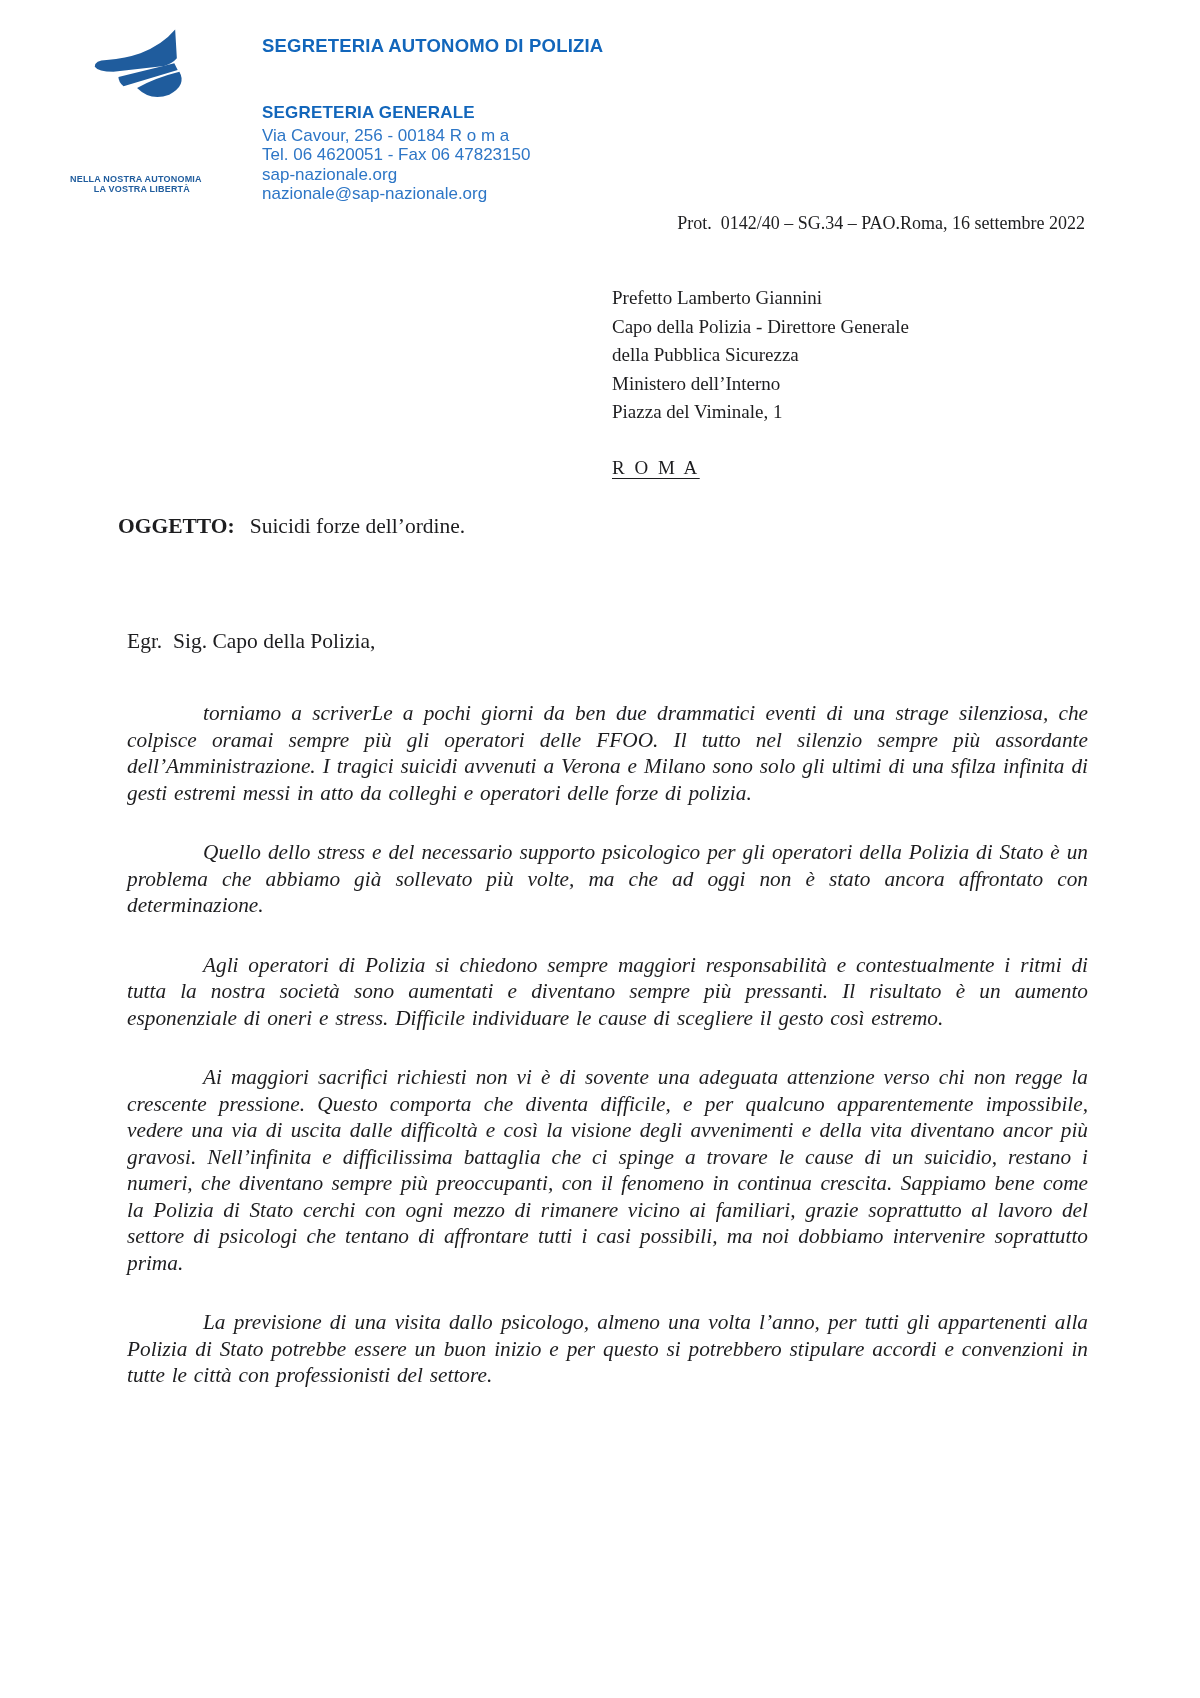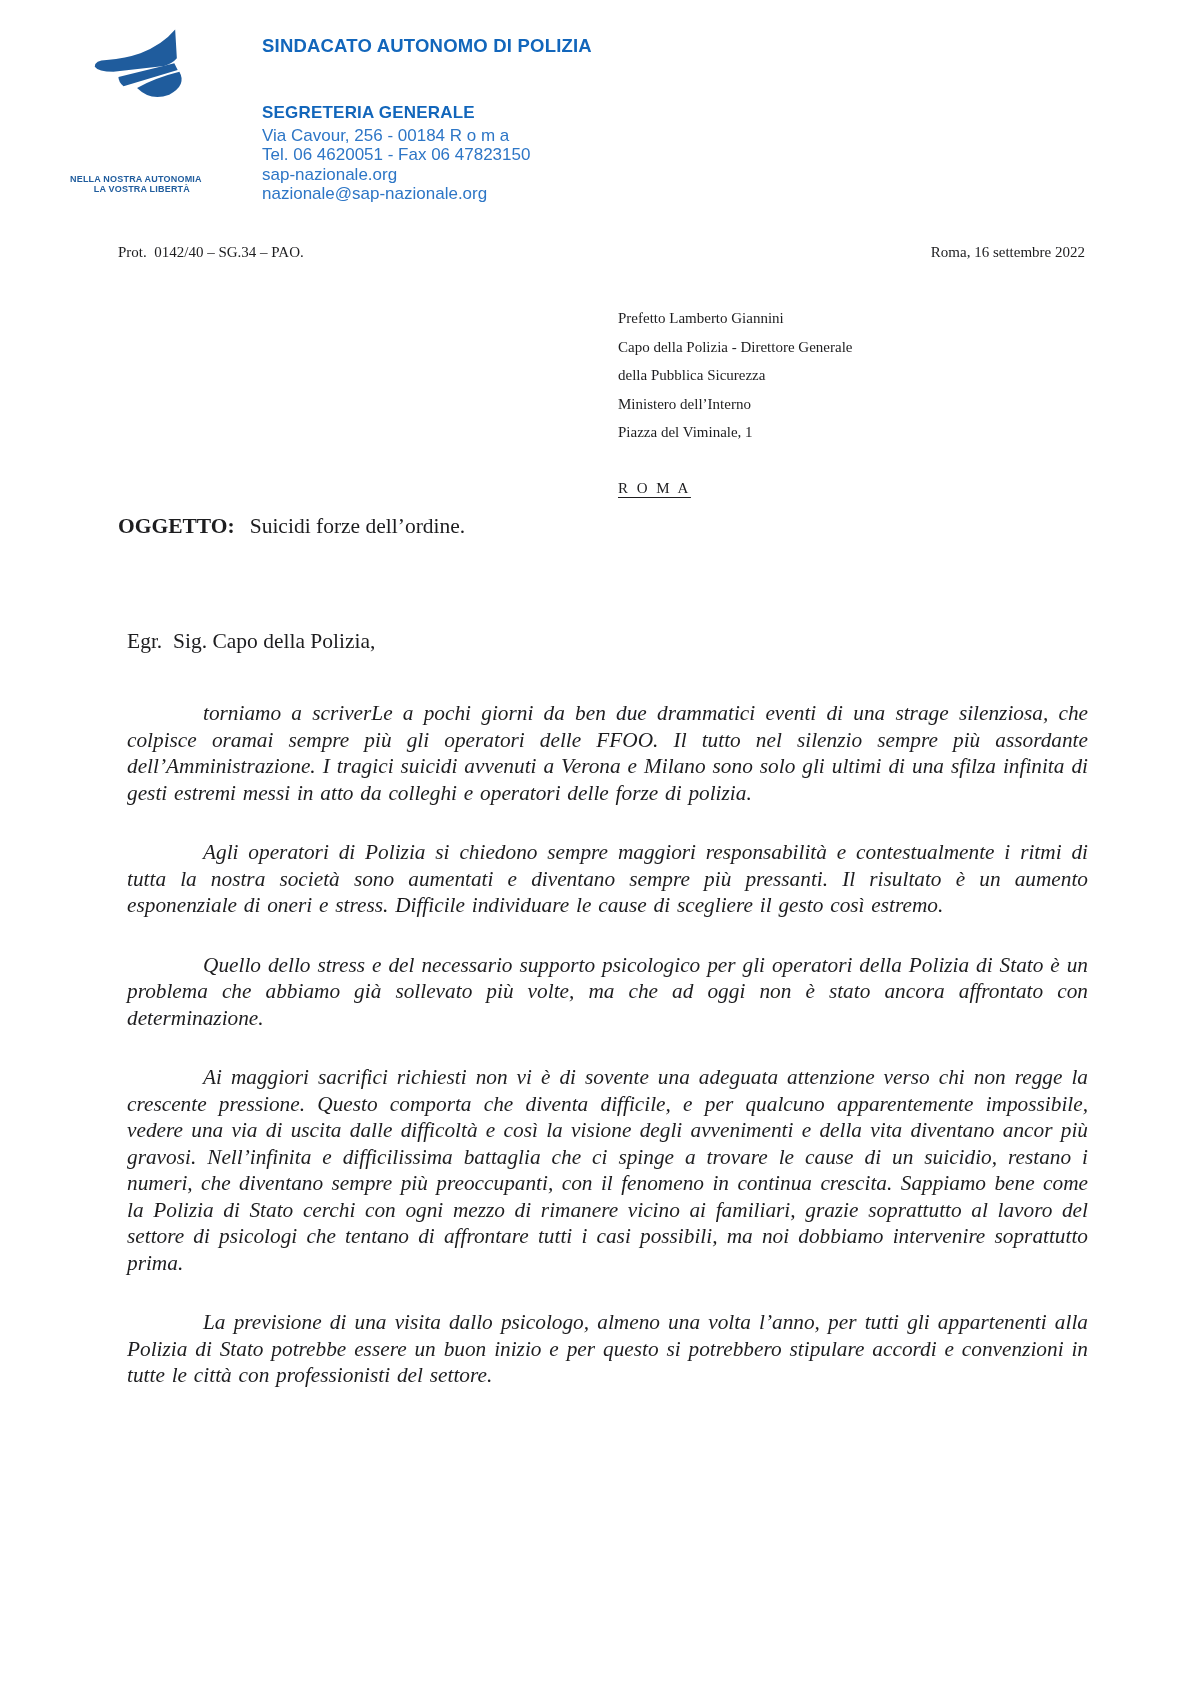--- a/index.html
+++ b/index.html
@@ -50,29 +50,29 @@
     font-size:17px; line-height:19.5px;
     color:var(--address-blue);
   }
   .office-block .office{
     font-size:17px; font-weight:bold; color:var(--title-blue);
     margin-bottom:3px; letter-spacing:.2px;
   }
 
   
   .prot-row{
-    position:absolute; left:118px; right:115px; top:244px;
-    display:flex; justify-content:space-between;
-    font-size:15px;
+    position:absolute; left:118px; right:115px; top:213px;
+    display:flex; justify-content:flex-end;
+    font-size:18px;
   }
 
   
   .recipient{
-    position:absolute; left:612px; top:304px;
-    font-size:15px; line-height:28.5px;margin-left:6px;
+    position:absolute; left:612px; top:284px;
+    font-size:19px; line-height:28.5px;
   }
   .roma{
     margin-top:27px;
     letter-spacing:2.5px;
     text-decoration:underline;
     text-underline-offset:4px;
   }
 
   
   .subject-row{
@@ -107,21 +107,21 @@
           <path d="M36 58 L 102 42 L 106 50 L 42 69 Q 36 64 36 58 Z"></path>
           <path d="M58 71 Q 80 59 108 52 Q 117 68 96 79 Q 74 87 58 71 Z"></path>
         </g>
       </svg>
       <div class="logo-tagline">
         <div>NELLA NOSTRA AUTONOMIA</div>
         <div>LA VOSTRA LIBERTÀ</div>
       </div>
     </div>
 
-    <div class="org-title">SINDACATO AUTONOMO DI POLIZIA</div>
+    <div class="org-title">SEGRETERIA AUTONOMO DI POLIZIA</div>
 
     <div class="office-block">
       <div class="office">SEGRETERIA GENERALE</div>
       <div>Via Cavour, 256 - 00184 R o m a</div>
       <div>Tel. 06 4620051 - Fax 06 47823150</div>
       <div>sap-nazionale.org</div>
       <div>nazionale@sap-nazionale.org</div>
     </div>
   </header>
 
@@ -140,19 +140,19 @@
   </div>
 
   <div class="subject-row">
     <span class="subject-label">OGGETTO:</span><span>Suicidi forze dell’ordine.</span>
   </div>
 
   <div class="salutation">Egr.&nbsp; Sig. Capo della Polizia,</div>
 
   <div class="letter-body">
     <p>torniamo a scriverLe a pochi giorni da ben due drammatici eventi di una strage silenziosa, che colpisce oramai sempre più gli operatori delle FFOO. Il tutto nel silenzio sempre più assordante dell’Amministrazione. I tragici suicidi avvenuti a Verona e Milano sono solo gli ultimi di una sfilza infinita di gesti estremi messi in atto da colleghi e operatori delle forze di polizia.</p>
+    <p>Quello dello stress e del necessario supporto psicologico per gli operatori della Polizia di Stato è un problema che abbiamo già sollevato più volte, ma che ad oggi non è stato ancora affrontato con determinazione.</p>
     <p>Agli operatori di Polizia si chiedono sempre maggiori responsabilità e contestualmente i ritmi di tutta la nostra società sono aumentati e diventano sempre più pressanti. Il risultato è un aumento esponenziale di oneri e stress. Difficile individuare le cause di scegliere il gesto così estremo.</p>
-    <p>Quello dello stress e del necessario supporto psicologico per gli operatori della Polizia di Stato è un problema che abbiamo già sollevato più volte, ma che ad oggi non è stato ancora affrontato con determinazione.</p>
     <p>Ai maggiori sacrifici richiesti non vi è di sovente una adeguata attenzione verso chi non regge la crescente pressione. Questo comporta che diventa difficile, e per qualcuno apparentemente impossibile, vedere una via di uscita dalle difficoltà e così la visione degli avvenimenti e della vita diventano ancor più gravosi. Nell’infinita e difficilissima battaglia che ci spinge a trovare le cause di un suicidio, restano i numeri, che diventano sempre più preoccupanti, con il fenomeno in continua crescita. Sappiamo bene come la Polizia di Stato cerchi con ogni mezzo di rimanere vicino ai familiari, grazie soprattutto al lavoro del settore di psicologi che tentano di affrontare tutti i casi possibili, ma noi dobbiamo intervenire soprattutto prima.</p>
     <p>La previsione di una visita dallo psicologo, almeno una volta l’anno, per tutti gli appartenenti alla Polizia di Stato potrebbe essere un buon inizio e per questo si potrebbero stipulare accordi e convenzioni in tutte le città con professionisti del settore.</p>
   </div>
 
 </div>
 
 </body></html>

